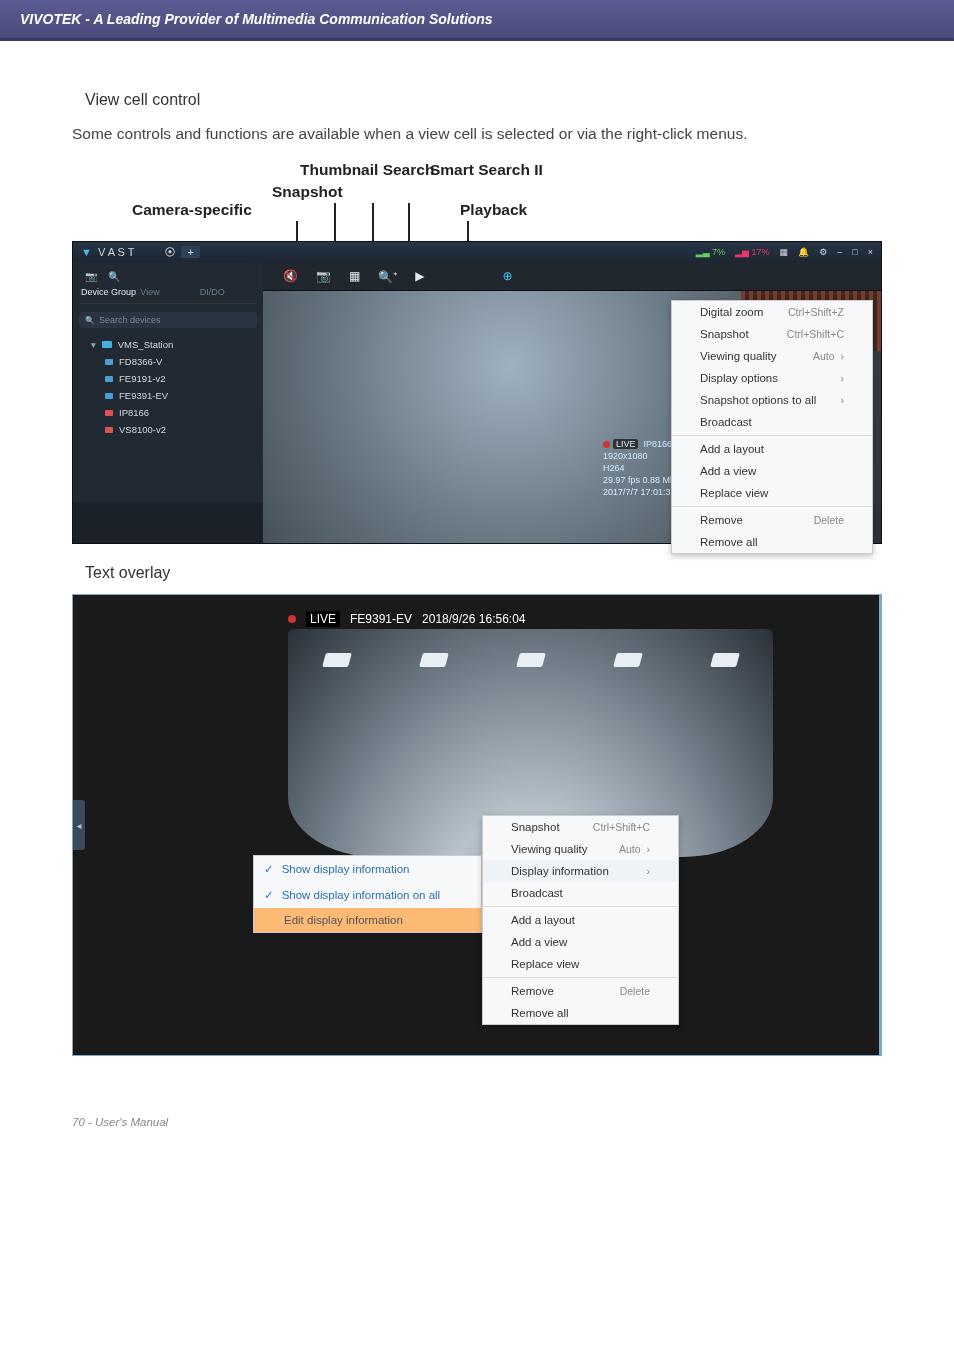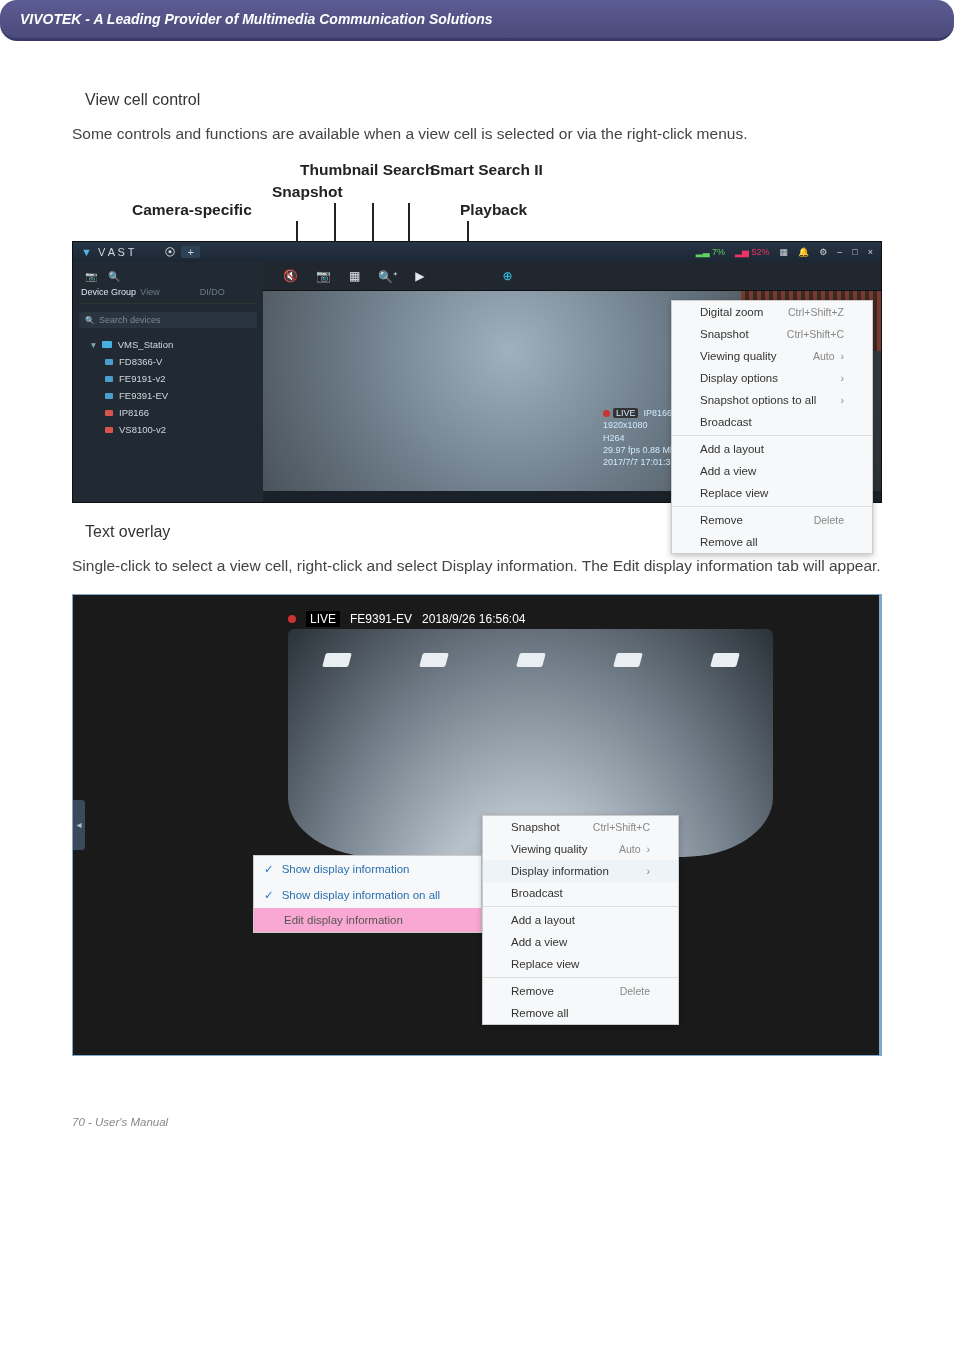--- a/index.html
+++ b/index.html
@@ -9,21 +9,20 @@
     width: 954px;
   }
   .page {
     padding: 30px 72px 20px 72px;
     position: relative;
   }
   .header-band {
     background: linear-gradient(#5c5c94, #4a4a7a);
     padding: 10px 20px;
     border-bottom: 3px solid #3a3a6a;
-    border-radius: 17px;
   }
   .header-band-text {
     color: #fff;
     font-style: italic;
     font-weight: bold;
     font-size: 14px;
   }
   h4.section {
     font-size: 16px;
     font-weight: normal;
@@ -85,21 +84,21 @@
   .cam-ico { width:8px;height:6px;background:#4a9ed1;border-radius:1px;display:inline-block;}
   .cam-ico.rec{background:#d9534f;}
   .cam-ico.station{background:#46b1e0;width:10px;height:7px;}
   .toolbar {
     margin-left:190px; height:28px; background:#20272f;
     display:flex; align-items:center; gap:18px; padding:0 20px;
     border-bottom:1px solid #111;
   }
   .tb-ico{ color:#e2e8ef; font-size:12px;}
   .video-pane {
-    margin-left:190px; height:200px; position:relative;
+    margin-left:190px; height:252px; position:relative;
     background: radial-gradient(circle at 40% 30%, #9fb0bf 0%, #6c7b87 40%, #2a2f33 100%);
     overflow:hidden;
   }
   .spark { position:absolute; top:8px; right:150px; color:#f2d34b; font-size:20px;}
   .spark2{ position:absolute; top:54px; right:155px; color:#3bc9f0; font-size:14px;}
   .building-bits { position:absolute; top:0; right:0; width:140px; height:60px;
     background: repeating-linear-gradient(90deg,#7a3a2e 0 4px,#3a2a25 4px 8px);}
   .live-tag{
     position:absolute; left:55%; top:58%;
     font-size:9px; color:#cfe9ff; line-height:1.35;
@@ -196,21 +195,21 @@
     </div>
 
     <div class="app-window">
       <div class="titlebar">
         <span class="logo">▼</span>
         <span>V A S T</span>
         <span style="margin-left:30px;">⦿</span>
         <span class="title-plus">+</span>
         <div class="status-right">
           <span class="bar-grn">▂▃ <span>7%</span></span>
-          <span class="bar-red">▂▅ <span>52%</span></span>
+          <span class="bar-red">▂▅ <span>17%</span></span>
           <span>▦</span>
           <span>🔔</span>
           <span>⚙</span>
           <span>–</span>
           <span>□</span>
           <span>×</span>
         </div>
       </div>
 
       <div class="sidebar">
@@ -311,21 +310,20 @@
             <span class="sc">Delete</span>
           </div>
         <div class="row">
             <span>Remove all</span>
           </div>
       </div>
     </div>
   </div>
 
   <h4 class="section">Text overlay</h4>
-  <p class="body">Single-click to select a view cell, right-click and select Display information. The Edit display information tab will appear.</p>
 
   <div class="fig2">
     <div class="left-tab">◂</div>
     <div class="cell">
       <div class="cell-header">
         <span class="rec-dot"></span>
         <span class="live-badge">LIVE</span>
         <span>FE9391-EV</span>
         <span>2018/9/26 16:56:04</span>
       </div>
@@ -342,21 +340,21 @@
 
     <div class="display-panel">
       <div class="row">
           <span class="chk">✓</span>
           <span>Show display information</span>
         </div>
       <div class="row">
           <span class="chk">✓</span>
           <span>Show display information on all</span>
         </div>
-      <div class="row grey" style="background:#f9a8d4;align-items:center;">
+      <div class="row grey" style="background:#fdba74;align-items:center;">
           <span style="width:12px;"></span>
           <span>Edit display information</span>
         </div>
     </div>
 
     <div class="ctx ctx2">
       <div class="row">
           <span>Snapshot</span>
           <span class="sc">Ctrl+Shift+C</span>
         </div>

